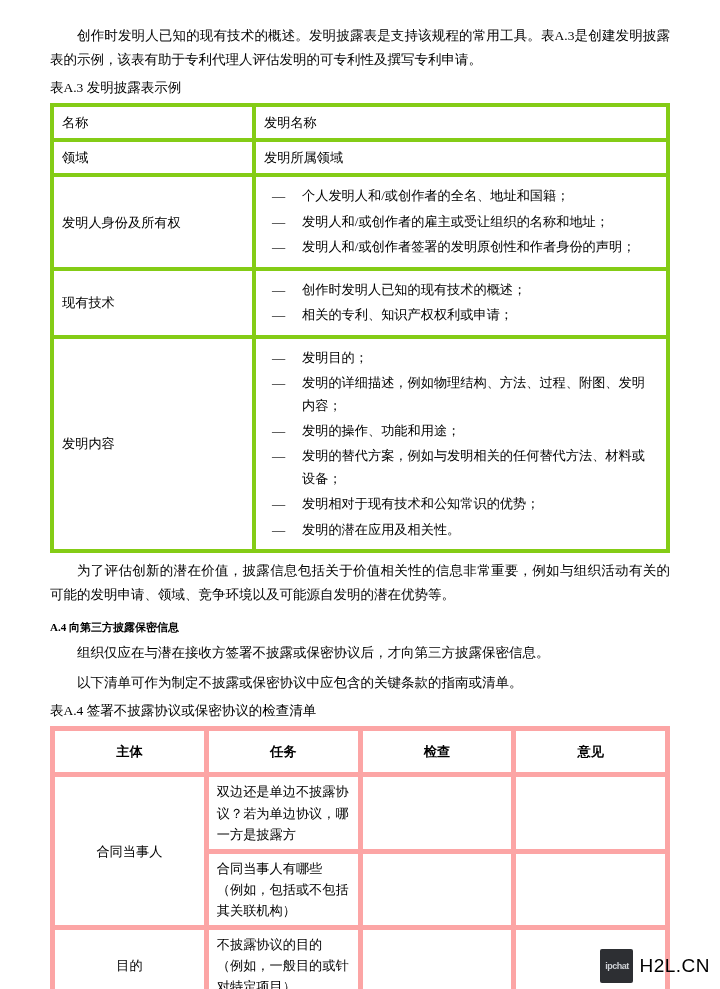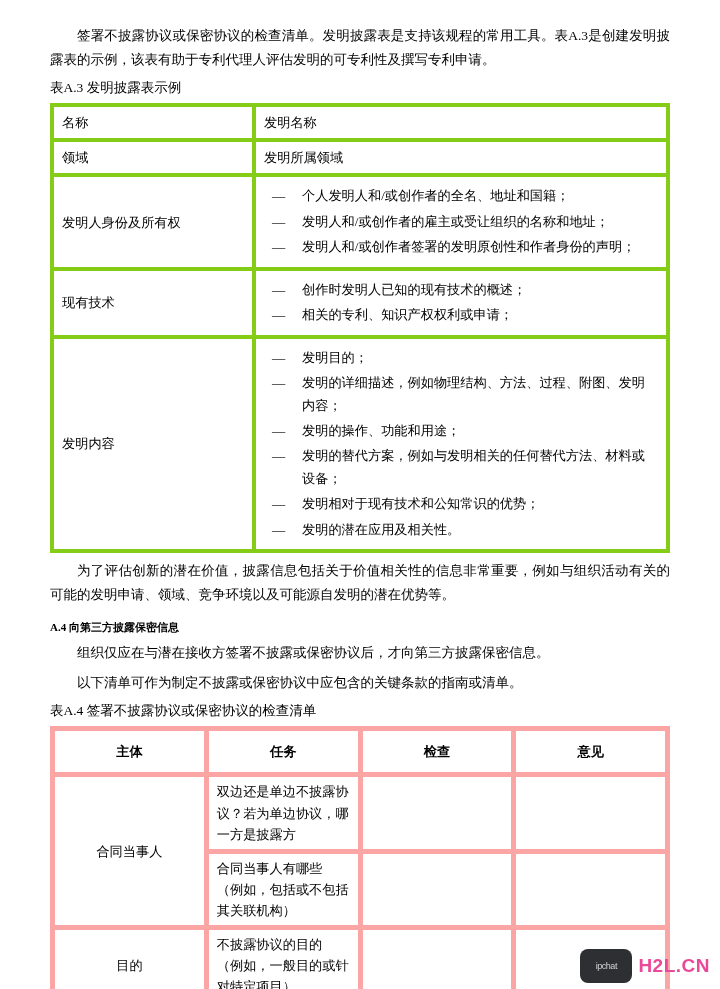--- a/index.html
+++ b/index.html
@@ -114,46 +114,47 @@
   .watermark {
     position: absolute;
     right: 10px;
     bottom: 6px;
     display: flex;
     align-items: center;
     gap: 6px;
     font-family: "Liberation Sans", sans-serif;
   }
   .wm-badge {
-    width: 52px;
+    width: 33px;
     height: 34px;
     background: #2d2f33;
     color: #cfd2d6;
     font-size: 9px;
     display: flex;
     align-items: center;
     justify-content: center;
-    border-radius: 8px;
+    border-radius: 2px;
     letter-spacing: -0.5px;
     overflow: hidden;
+    font-weight: bold;
   }
   .wm-text {
     font-size: 19px;
-    font-weight: bold;
-    color: #ec4899;
+    font-weight: normal;
+    color: #000000;
     letter-spacing: 0.5px;
   }
 </style>
 </head>
 <body>
 
 <div class="page">
   <div class="content">
 
-    <p class="para">签署不披露协议或保密协议的检查清单。发明披露表是支持该规程的常用工具。表A.3是创建发明披露表的示例，该表有助于专利代理人评估发明的可专利性及撰写专利申请。</p>
+    <p class="para">创作时发明人已知的现有技术的概述。发明披露表是支持该规程的常用工具。表A.3是创建发明披露表的示例，该表有助于专利代理人评估发明的可专利性及撰写专利申请。</p>
 
     <div class="table-caption">表A.3 发明披露表示例</div>
 
     <table class="doc-table">
       <tbody>
         <tr>
           <td class="label-cell">名称</td>
           <td>发明名称</td>
         </tr>
         <tr>

